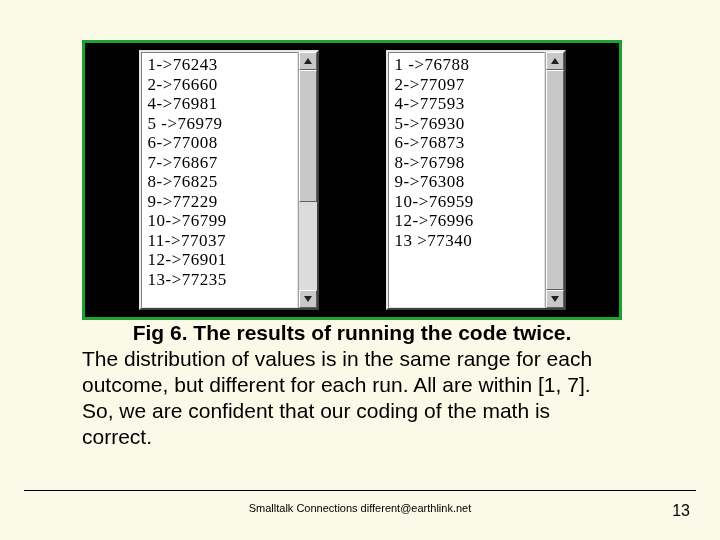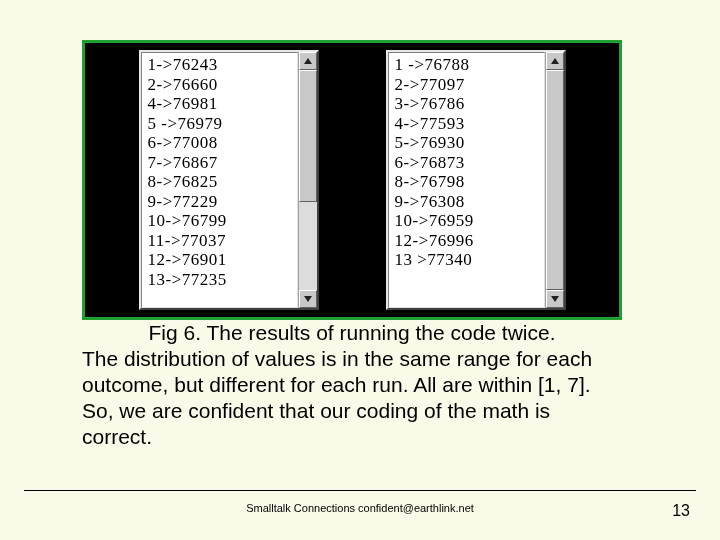--- a/index.html
+++ b/index.html
@@ -104,21 +104,21 @@
     position: absolute;
     left: 82px;
     top: 320px;
     width: 540px;
     font-family: Arial, sans-serif;
     font-size: 21px;
     line-height: 26px;
     color: #000;
   }
   .caption .title {
-    font-weight: normal;
+    font-weight: bold;
     text-align: center;
     display: block;
   }
   .footer-line {
     position: absolute;
     left: 24px;
     right: 24px;
     top: 490px;
     border-top: 1px solid #000;
   }
@@ -172,21 +172,20 @@
         <div class="sb-btn">
             <div class="arrow-down"></div>
           </div>
       </div>
     </div>
 
     <div class="listbox">
       <div class="list-content">
         <span class="row">1 -&gt;76788</span>
         <span class="row">2-&gt;77097</span>
-        <span class="row">3-&gt;76786</span>
         <span class="row">4-&gt;77593</span>
         <span class="row">5-&gt;76930</span>
         <span class="row">6-&gt;76873</span>
         <span class="row">8-&gt;76798</span>
         <span class="row">9-&gt;76308</span>
         <span class="row">10-&gt;76959</span>
         <span class="row">12-&gt;76996</span>
         <span class="row">13 &gt;77340</span>
       </div>
       <div class="scrollbar">
@@ -203,16 +202,16 @@
     </div>
 
   </div>
 
   <div class="caption">
     <span class="title">Fig 6.  The results of running the code twice.</span>
     <span>The distribution of values is in the same range for each outcome, but different for each run.  All are within [1, 7].  So, we are confident that our coding of the math is correct.</span>
   </div>
 
   <div class="footer-line"></div>
-  <div class="footer-text">Smalltalk Connections  confident@earthlink.net</div>
+  <div class="footer-text">Smalltalk Connections  different@earthlink.net</div>
   <div class="footer-page">13</div>
 
 </div>
 
 </body></html>

